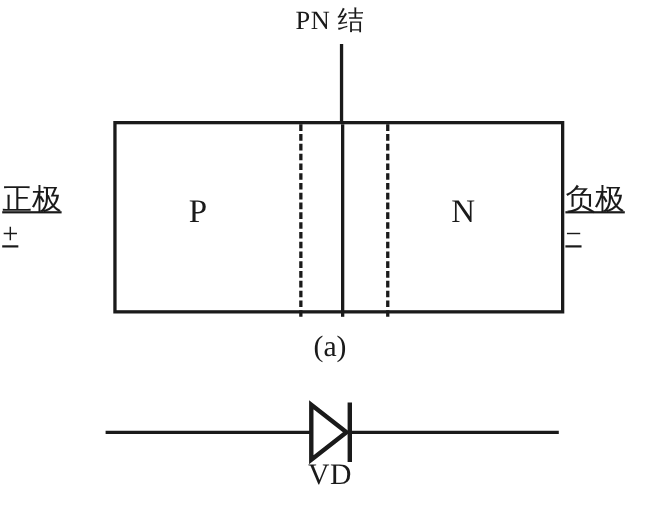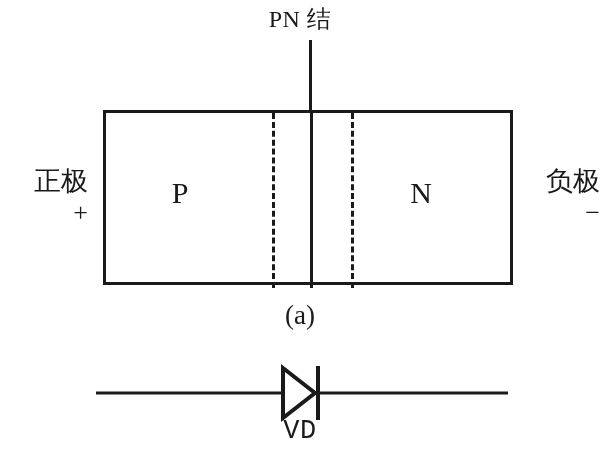--- a/index.html
+++ b/index.html
@@ -83,22 +83,23 @@
     font-family: "Liberation Serif", "DejaVu Serif", serif;
     text-align: center;
     width: 40px;
   }
   #region-letter-p { left: 160px; }
   #region-letter-n { left: 401px; }
 
   
   .terminal {
     width: 86px;
-    text-align: right;
+    text-align: left;
     font-family: "Liberation Serif", "DejaVu Serif", serif;
+    text-decoration: underline;
   }
   .terminal .terminal-name {
     display: block;
     font-size: 27px;
     line-height: 30px;
     white-space: nowrap;
   }
   .terminal .terminal-sign {
     display: block;
     font-size: 26px;
@@ -126,21 +127,20 @@
     height: 66px;
   }
   #diode-symbol-label {
     left: 0;
     top: 416px;
     width: 600px;
     text-align: center;
     font-size: 27px;
     line-height: 30px;
     letter-spacing: 0.5px;
-    font-family: Liberation Mono, monospace;
   }
 </style>
 </head>
 <body>
 
 <div id="figure-root">
 
   <div class="abs" id="pn-junction-label">PN 结</div>
 
   <div class="abs" id="pn-junction-leader"></div>

